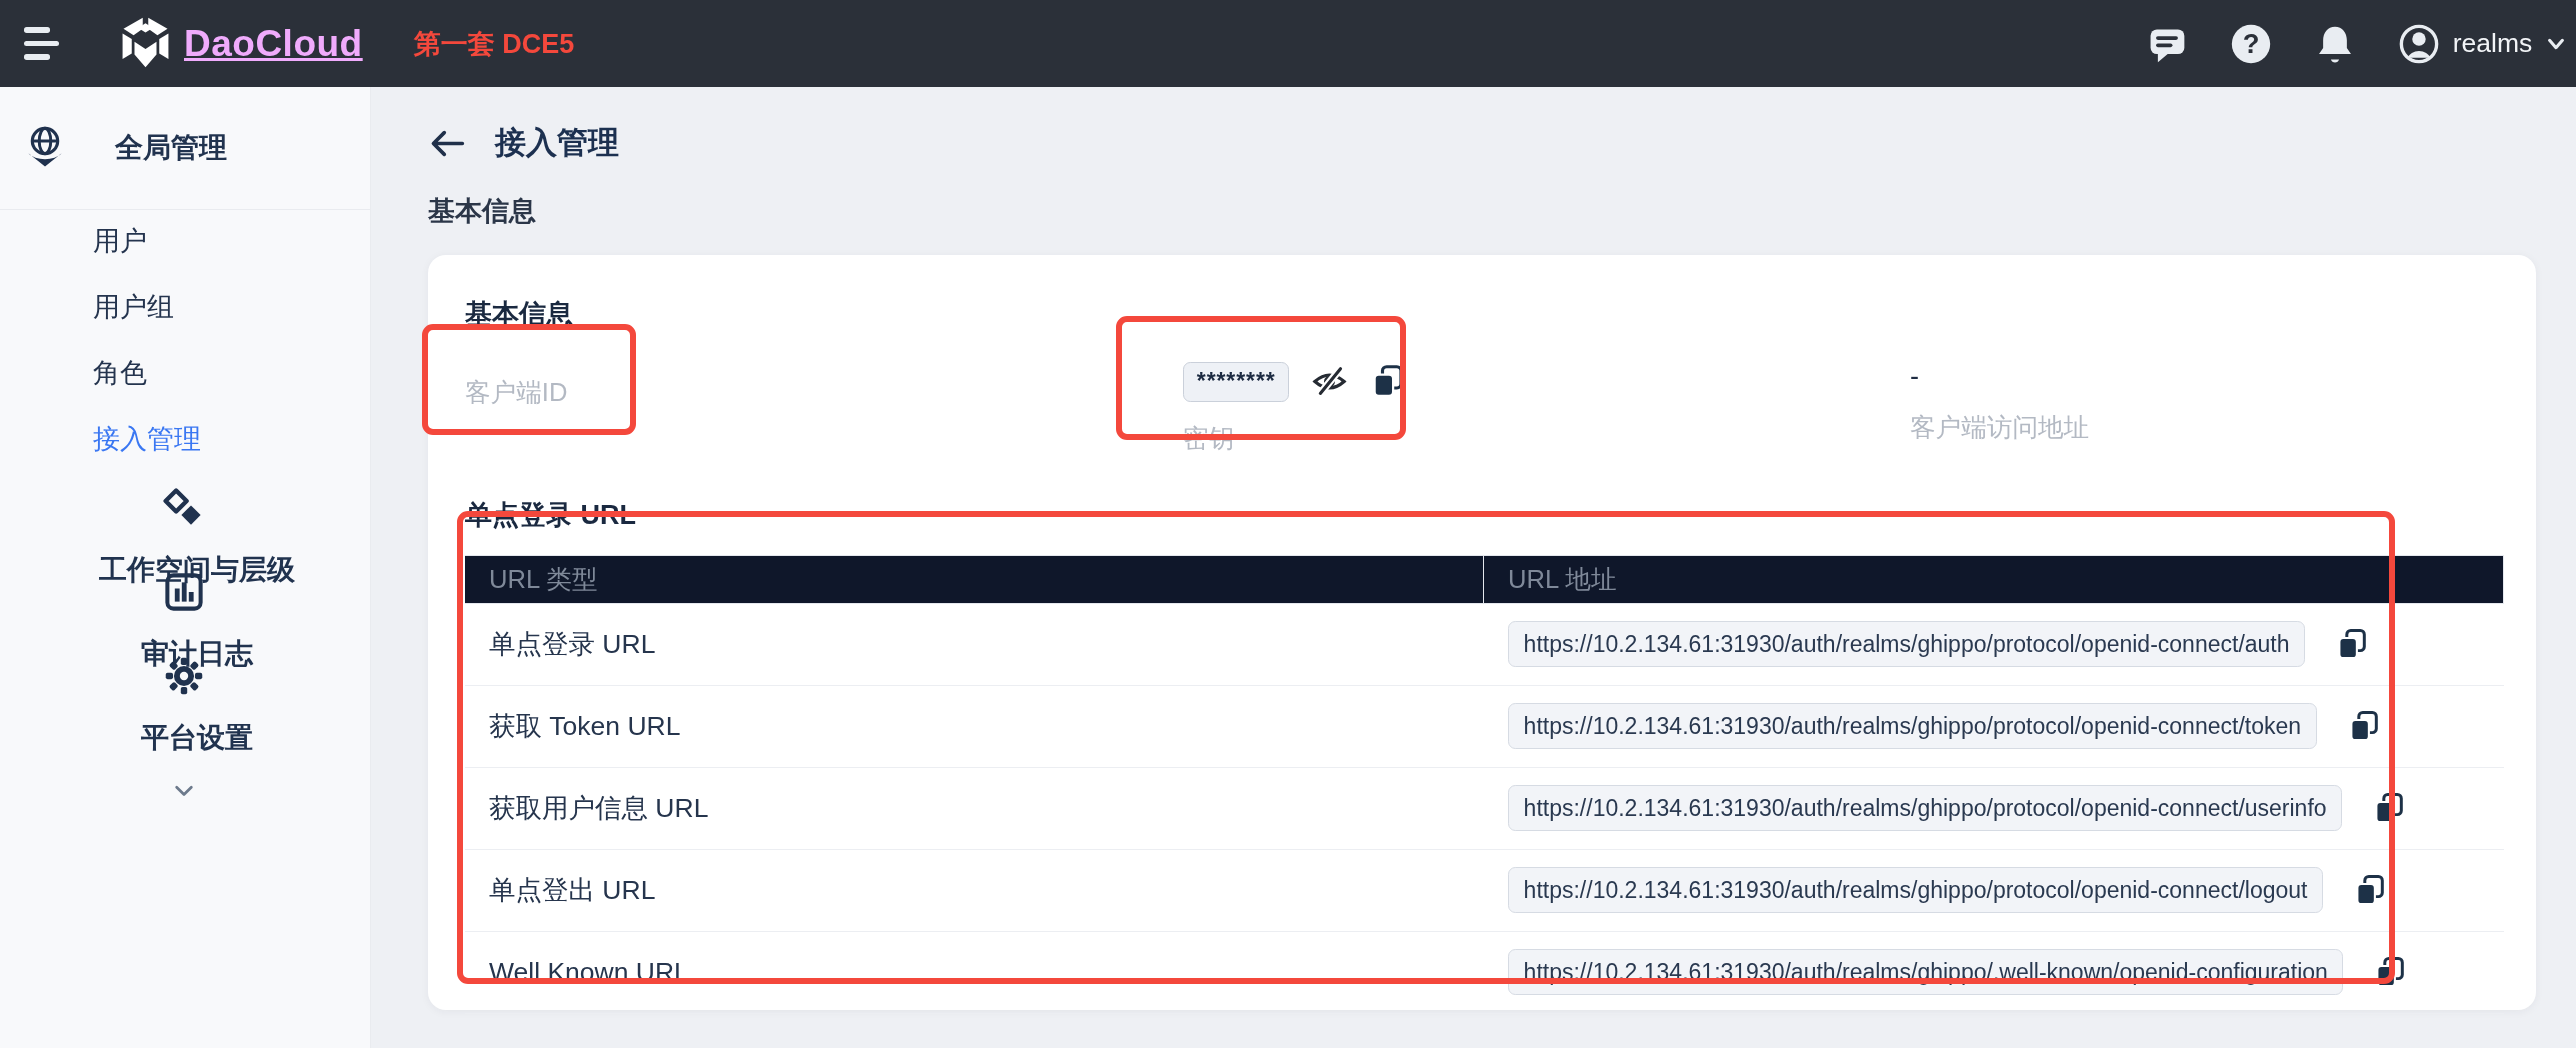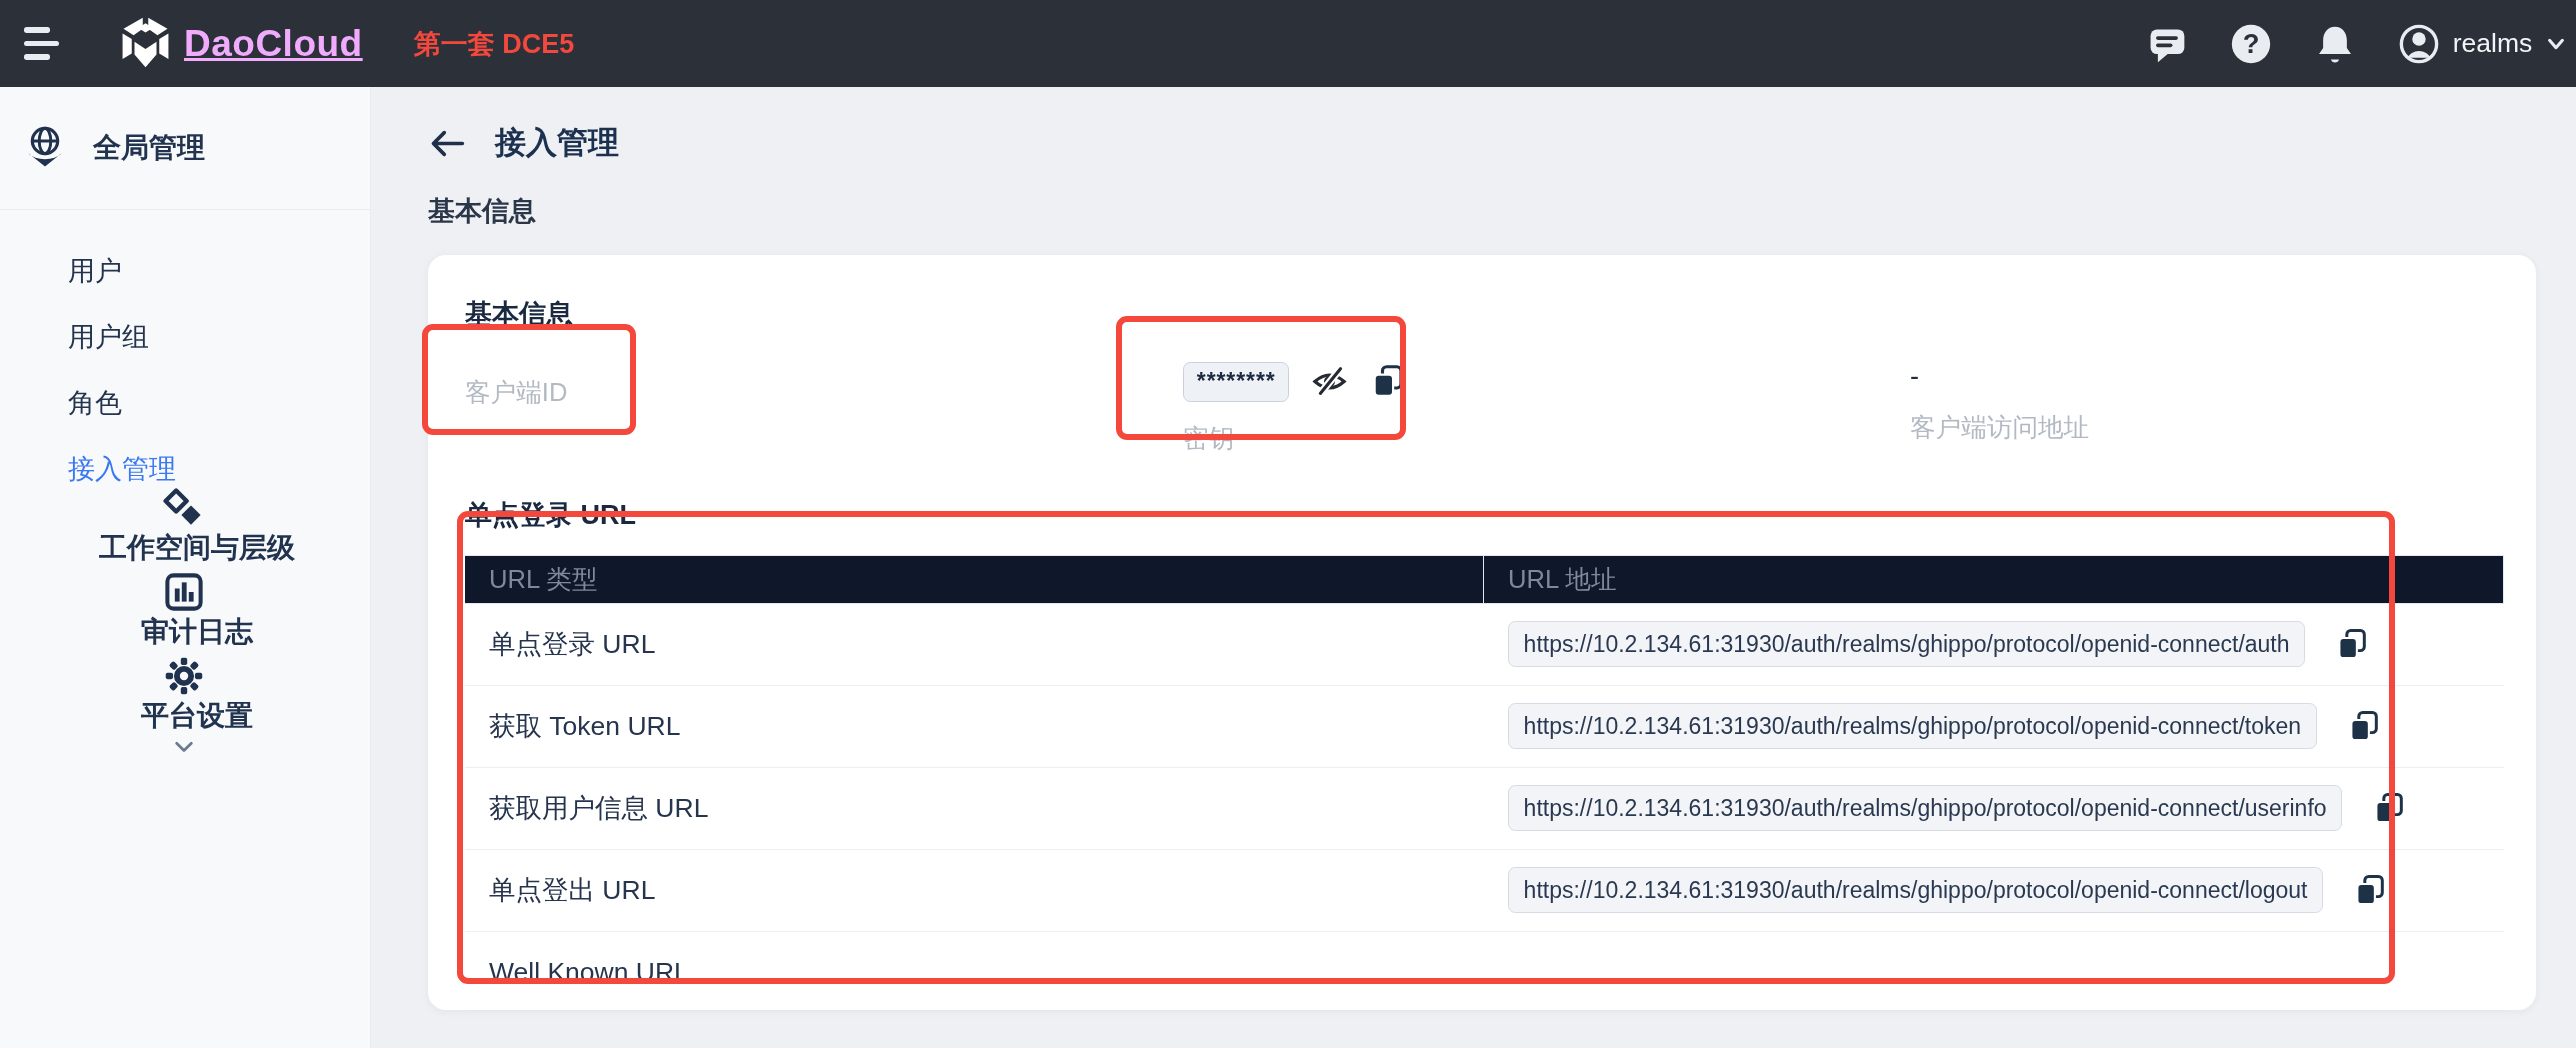--- a/index.html
+++ b/index.html
@@ -25,31 +25,31 @@
   .env-name { margin-left:51px; font-size:27px; font-weight:700; color:#f4483c; }
   .topbar-right { margin-left:auto; display:flex; align-items:center; gap:42px; margin-right:9px; }
   .top-icon { width:42px; height:42px; cursor:pointer; display:flex; align-items:center; justify-content:center; }
   .admin-wrap { display:flex; align-items:center; gap:12.8px; cursor:pointer; }
   .admin-name { font-size:26.5px; color:#f2f4f7; }
   
   .sidebar {
     position:absolute; left:0; top:87px; width:371px; height:962px;
     background:#f8f9fb; border-right:0.9px solid #e9ebef;
   }
-  .side-item { display:flex; align-items:center; padding-left:24px; padding-right:27px; cursor:pointer; }
+  .side-item { display:flex; align-items:center; padding-left:24px; padding-right:27px; cursor:pointer;gap:22px; }
   .side-item .ic { width:42px; height:42px; flex:0 0 42px; display:flex; align-items:center; justify-content:center; }
   .side-item .lbl { margin-left:27px; font-size:28px; font-weight:600; color:#21334f; flex:1; }
   .row-global { height:122px; }
   .side-divider { height:0; border-bottom:0.9px solid #e9ebef; margin:0 0; }
   .row-parent { height:84px;flex-direction:column; }
   .row-active-parent { background:#e9ecf2; height:85px; }
   .row-active-parent .lbl { color:#3a77f2; }
   .chev { flex:0 0 22px; }
   .sub-list { padding-top:12.8px; }
-  .sub-item { height:66px; display:flex; align-items:flex-end; padding-left:68px; font-size:27px; font-weight:500; color:#24344e; cursor:pointer; }
+  .sub-item { height:66px; display:flex; align-items:flex-start; padding-left:93px; font-size:27px; font-weight:500; color:#24344e; cursor:pointer; }
   .sub-item.active { color:#3a77f2; }
   
   .main { position:absolute; left:371px; top:87px; width:2205px; height:962px; padding:33px 0 0 57px; }
   .title-row { display:flex; align-items:center; gap:27px; height:46px; }
   .back-btn { width:40px; height:33px; cursor:pointer; display:flex; align-items:center; }
   .page-title { font-size:31px; font-weight:700; color:#1c3050; }
   .section-tab { margin-top:27px; font-size:27px; font-weight:700; color:#2b3648; }
   .card {
     margin-top:25.6px; width:2108px; height:755px; background:#ffffff;
     border-radius:18px; padding:42px 37px; box-shadow:0 1.8px 9px rgba(30,40,60,0.05);
@@ -332,20 +332,29 @@
             <svg width="35" height="35" viewBox="0 0 40 40">
                 <rect x="13.5" y="4" width="20" height="23" rx="4.5" stroke="#1d3147" stroke-width="3.4" fill="none"></rect>
                 <rect x="5" y="12.5" width="20" height="23" rx="4.5" fill="#1d3147" stroke="#ffffff" stroke-width="2.4"></rect>
               </svg>
           </span>
         </div>
       </div>
 
       <div class="trow">
         <div class="td1">Well Known URL</div>
+        <div class="td2">
+          <span class="url-chip">https://10.2.134.61:31930/auth/realms/ghippo/.well-known/openid-configuration</span>
+          <span class="icon-btn">
+            <svg width="35" height="35" viewBox="0 0 40 40">
+                <rect x="13.5" y="4" width="20" height="23" rx="4.5" stroke="#1d3147" stroke-width="3.4" fill="none"></rect>
+                <rect x="5" y="12.5" width="20" height="23" rx="4.5" fill="#1d3147" stroke="#ffffff" stroke-width="2.4"></rect>
+              </svg>
+          </span>
+        </div>
       </div>
     </div>
   </div>
 </div>
 
 <div class="ann" id="ann-client-id"></div>
 <div class="ann" id="ann-secret"></div>
 <div class="ann" id="ann-table"></div>
 
 

